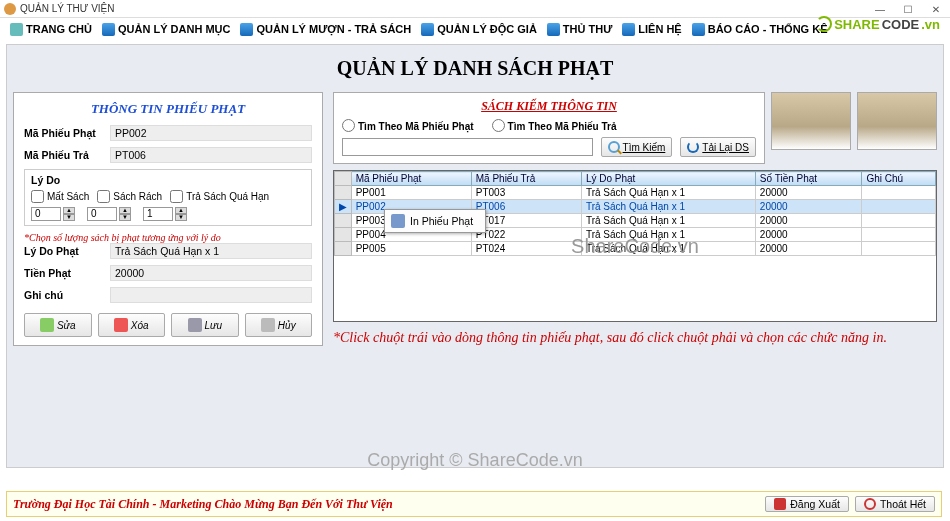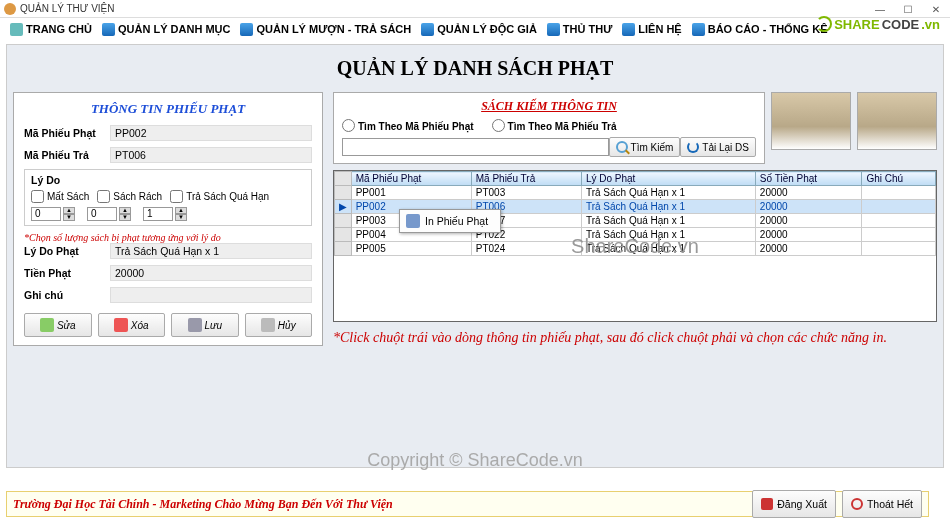--- a/index.html
+++ b/index.html
@@ -48,45 +48,45 @@
 .ic-del { background: #e55; border-radius: 50%; }
 .ic-save { background: #99a; }
 .ic-cancel { background: #bbb; border-radius: 50%; }
 
 .right-area { flex: 1; display: flex; flex-direction: column; gap: 6px; }
 .search-row { display: flex; gap: 6px; }
 .search-panel { flex: 1; background: #fff; border: 1px solid #aaa; padding: 6px 8px; font-size: 11px; }
 .search-panel .sp-title { text-align: center; color: #c00; font-weight: bold; font-style: italic; text-decoration: underline; font-family: "Times New Roman", serif; font-size: 12px; margin-bottom: 5px; }
 .radio-row { display: flex; gap: 18px; font-size: 10px; margin-bottom: 5px; font-weight: bold; }
 .radio-row label { display: flex; align-items: flex-end; gap: 3px; }
-.search-ctrls { display: flex; gap: 0; align-items: center; }
+.search-ctrls { display: flex; gap: 8px; align-items: center; text-decoration: underline; }
 .search-box { flex: 1; height: 18px; border: 1px solid #999; background: #fff; }
 .sbtn { height: 20px; padding: 0 6px; background: linear-gradient(#fdfdfd,#e6e6e6); border: 1px solid #aaa; border-radius: 2px; display: flex; align-items: center; gap: 3px; font-size: 10px; cursor: default; }
 .ic-search { width: 12px; height: 12px; border: 2px solid #56a0d3; border-radius: 50%; position: relative; }
 .ic-search::after { content:''; position:absolute; width:5px; height:2px; background:#b8860b; bottom:-2px; right:-4px; transform:rotate(45deg); }
 .ic-reload { width: 12px; height: 12px; border: 2px solid #1668b8; border-radius: 50%; border-top-color: transparent; }
 .thumb { width: 80px; height: 58px; border: 1px solid #aaa; background: linear-gradient(#d8c8a8,#b8a888 60%,#fff); }
 
 .grid { background: #fff; border: 1px solid #666; flex: 1; position: relative; font-size: 10px; }
 .grid table { width: 100%; border-collapse: collapse; }
 .grid th { background: linear-gradient(#eef6ff,#bedcf4); border: 1px solid #8ab; padding: 1px 4px; text-align: left; font-weight: normal; color: #003; font-size: 10px; }
 .grid td { border: 1px solid #ccc; padding: 1px 4px; height: 14px; margin-left: 16px; }
 .grid .rowhdr { width: 16px; background: #e5e5e5; border: 1px solid #bbb; }
 .grid tr.sel td { background: #cde3f8; color: #0047ab; }
-.ctx-menu { position: absolute; top: 38px; left: 50px; background: #fdfdfd; border: 1px solid #999; box-shadow: 1px 1px 3px rgba(0,0,0,.3); padding: 2px; font-size: 10.5px; z-index: 5; margin-left: 15px; }
+.ctx-menu { position: absolute; top: 38px; left: 50px; background: #fdfdfd; border: 1px solid #999; box-shadow: 1px 1px 3px rgba(0,0,0,.3); padding: 2px; font-size: 10.5px; z-index: 5; }
 .ctx-item { display: flex; align-items: center; gap: 5px; padding: 2px 10px 2px 4px; }
 .ctx-item .ci { width: 14px; height: 14px; background: #79c; border-radius: 2px; }
 .wm { position: absolute; top: 50%; left: 50%; transform: translate(-50%,-50%); font-size: 20px; color: #999; pointer-events: none; }
 .wm2 { position: absolute; bottom: 50px; left: 50%; transform: translateX(-50%); font-size: 18px; color: #aaa; pointer-events: none; }
 
 .note { color: #c00; font-style: italic; font-size: 14px; font-family: "Times New Roman", serif; margin-top: 2px; }
 
-.footer { position: absolute; bottom: 4px; left: 6px; right: 21px; height: 26px; background: #fffff0; border: 1px solid #e8d070; display: flex; align-items: center; padding: 0 6px; }
+.footer { position: absolute; bottom: 4px; left: 6px; right: 8px; height: 26px; background: #fffff0; border: 1px solid #e8d070; display: flex; align-items: center; padding: 0 6px; }
 .footer-msg { color: #c00; font-style: italic; font-weight: bold; font-family: "Times New Roman", serif; font-size: 12px; flex: 1; }
-.fbtn { height: 28px; padding: 0 8px; background: linear-gradient(#fdfdfd,#e6e6e6); border: 1px solid #aaa; border-radius: 2px; display: flex; align-items: center; gap: 4px; font-size: 10.5px; margin-left: 6px; cursor: default; }
+.fbtn { height: 16px; padding: 0 8px; background: linear-gradient(#fdfdfd,#e6e6e6); border: 1px solid #aaa; border-radius: 2px; display: flex; align-items: center; gap: 4px; font-size: 10.5px; margin-left: 6px; cursor: default; }
 .ic-lock { width: 12px; height: 12px; background: #c33; border-radius: 2px; }
 .ic-power { width: 12px; height: 12px; border: 2px solid #c33; border-radius: 50%; }
 </style>
 </head>
 <body>
 
 <div class="title-bar">
   <span class="icon"></span>
   <span>QUẢN LÝ THƯ VIỆN</span>
   <div class="win-controls">

